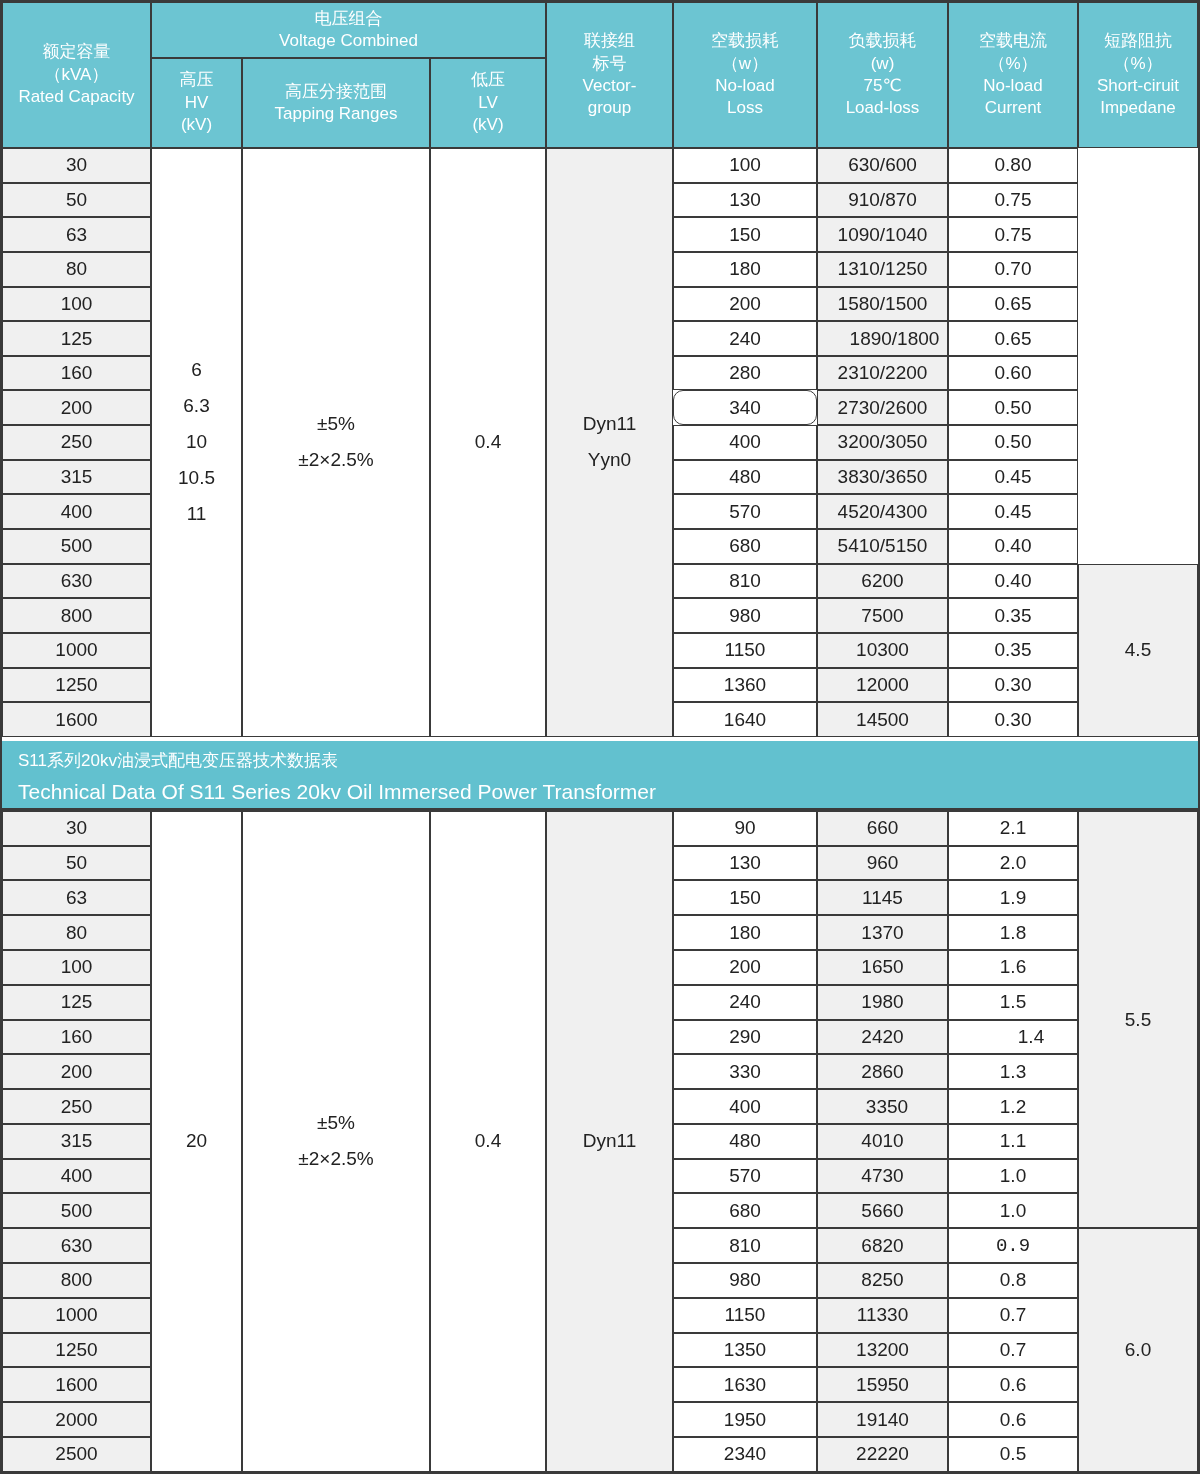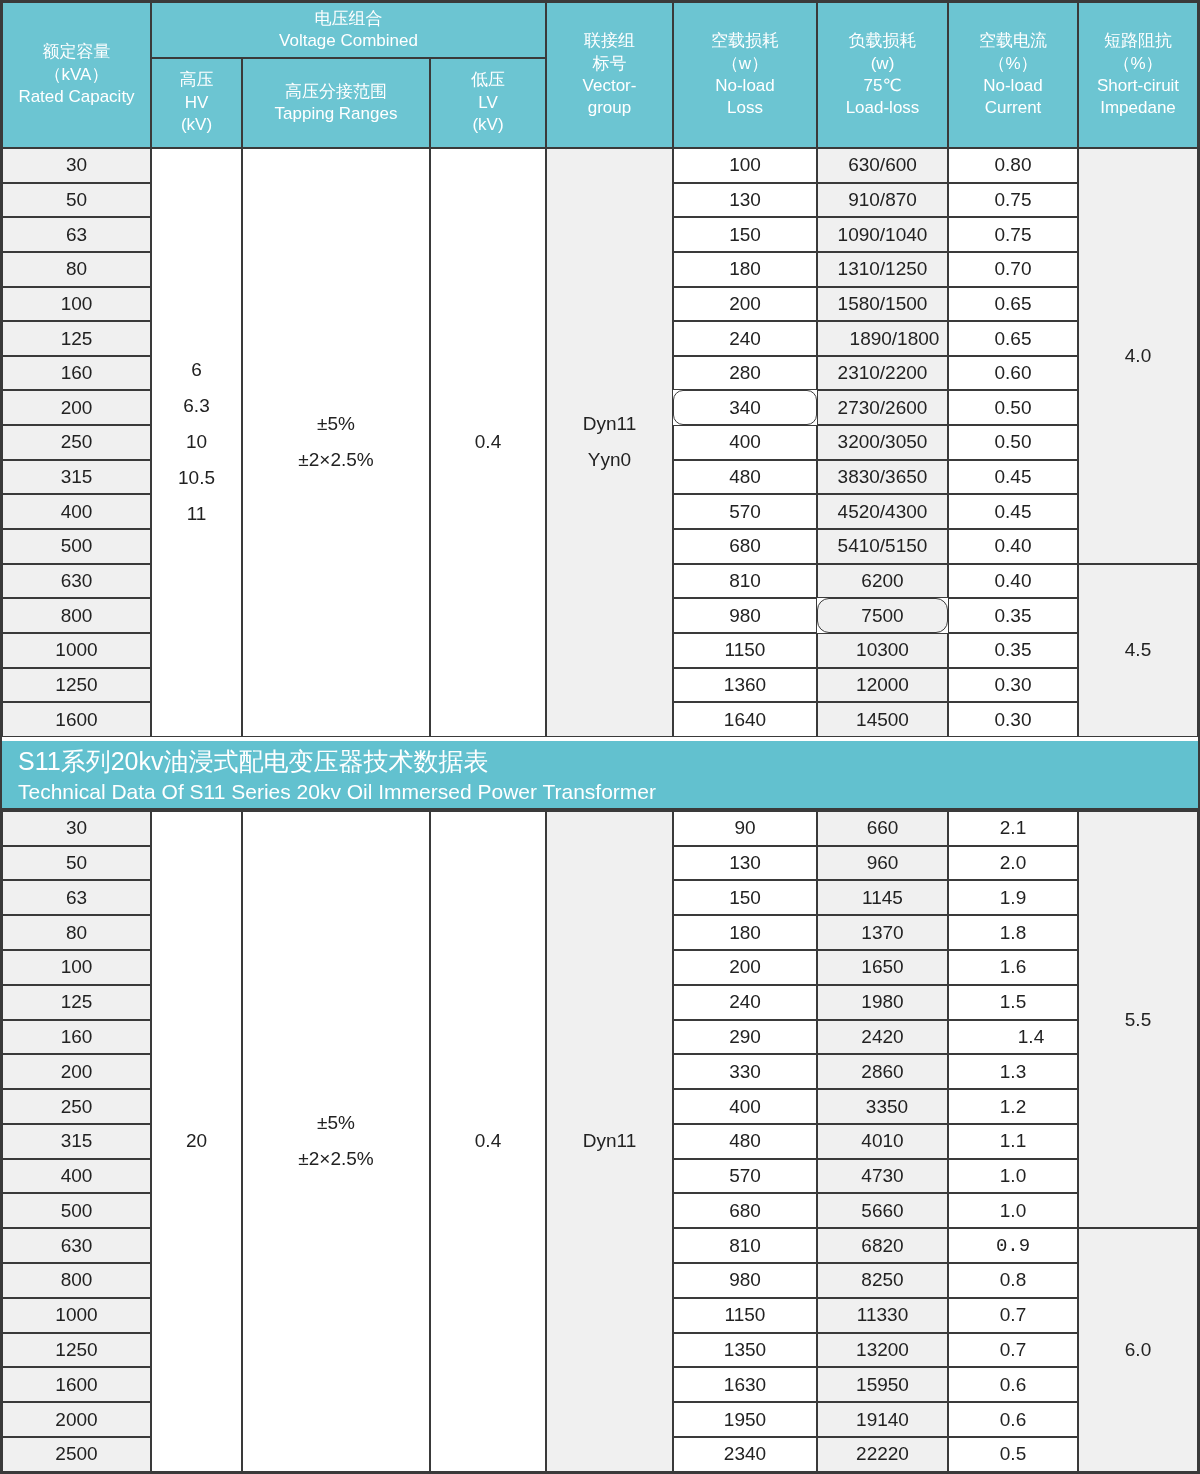--- a/index.html
+++ b/index.html
@@ -59,21 +59,21 @@
   .merged-lines{line-height:36px;}
   .banner{
     height:74px;
     background:var(--banner-teal);
     border-top:4px solid #ffffff;
     border-bottom:3px solid var(--border-dark);
     color:var(--text-white);
     padding:4px 0 0 16px;
     display:flex;flex-direction:column;justify-content:center;
   }
-  .banner-zh{font-size:25px;line-height:32px;}
+  .banner-zh{font-size:17px;line-height:32px;}
   .banner-en{font-size:21px;line-height:30px;}
 </style>
 </head>
 <body>
 
 <div class="sheet">
 
   <div class="grid header">
     <div class="cell hcell h-capacity">额定容量
 （kVA）
@@ -158,21 +158,21 @@
       <div class="cell bg-gray" style="grid-area: 12 / 1 / span 1;">500</div>
       <div class="cell" style="grid-area: 12 / 6 / span 1;">680</div>
       <div class="cell bg-gray" style="grid-area: 12 / 7 / span 1;">5410/5150</div>
       <div class="cell" style="grid-area: 12 / 8 / span 1;">0.40</div>
       <div class="cell bg-gray" style="grid-area: 13 / 1 / span 1;">630</div>
       <div class="cell" style="grid-area: 13 / 6 / span 1;">810</div>
       <div class="cell bg-gray" style="grid-area: 13 / 7 / span 1;">6200</div>
       <div class="cell" style="grid-area: 13 / 8 / span 1;">0.40</div>
       <div class="cell bg-gray" style="grid-area: 14 / 1 / span 1;">800</div>
       <div class="cell" style="grid-area: 14 / 6 / span 1;">980</div>
-      <div class="cell bg-gray" style="grid-area: 14 / 7 / span 1; border-radius: 12px;">7500</div>
+      <div class="cell bg-gray" style="grid-area: 14 / 7 / span 1;">7500</div>
       <div class="cell" style="grid-area: 14 / 8 / span 1;">0.35</div>
       <div class="cell bg-gray" style="grid-area: 15 / 1 / span 1;">1000</div>
       <div class="cell" style="grid-area: 15 / 6 / span 1;">1150</div>
       <div class="cell bg-gray" style="grid-area: 15 / 7 / span 1;">10300</div>
       <div class="cell" style="grid-area: 15 / 8 / span 1;">0.35</div>
       <div class="cell bg-gray" style="grid-area: 16 / 1 / span 1;">1250</div>
       <div class="cell" style="grid-area: 16 / 6 / span 1;">1360</div>
       <div class="cell bg-gray" style="grid-area: 16 / 7 / span 1;">12000</div>
       <div class="cell" style="grid-area: 16 / 8 / span 1;">0.30</div>
       <div class="cell bg-gray" style="grid-area: 17 / 1 / span 1;">1600</div>
@@ -182,21 +182,20 @@
       <div class="cell merged-lines" style="grid-area: 1 / 2 / span 17;">6
 6.3
 10
 10.5
 11</div>
       <div class="cell merged-lines" style="grid-area: 1 / 3 / span 17;">±5%
 ±2×2.5%</div>
       <div class="cell" style="grid-area: 1 / 4 / span 17;">0.4</div>
       <div class="cell bg-gray merged-lines" style="grid-area: 1 / 5 / span 17;">Dyn11
 Yyn0</div>
-      <div class="cell bg-gray" style="grid-area: 1 / 9 / span 12;">4.0</div>
       <div class="cell bg-gray" style="grid-area: 13 / 9 / span 5;">4.5</div>
     </div>
 
   <div class="banner">
     <div class="banner-zh">S11系列20kv油浸式配电变压器技术数据表</div>
     <div class="banner-en">Technical Data Of S11 Series 20kv Oil Immersed Power Transformer</div>
   </div>
 
   <div class="grid section" id="section-1">
       <div class="cell bg-gray" style="grid-area: 1 / 1 / span 1;">30</div>

